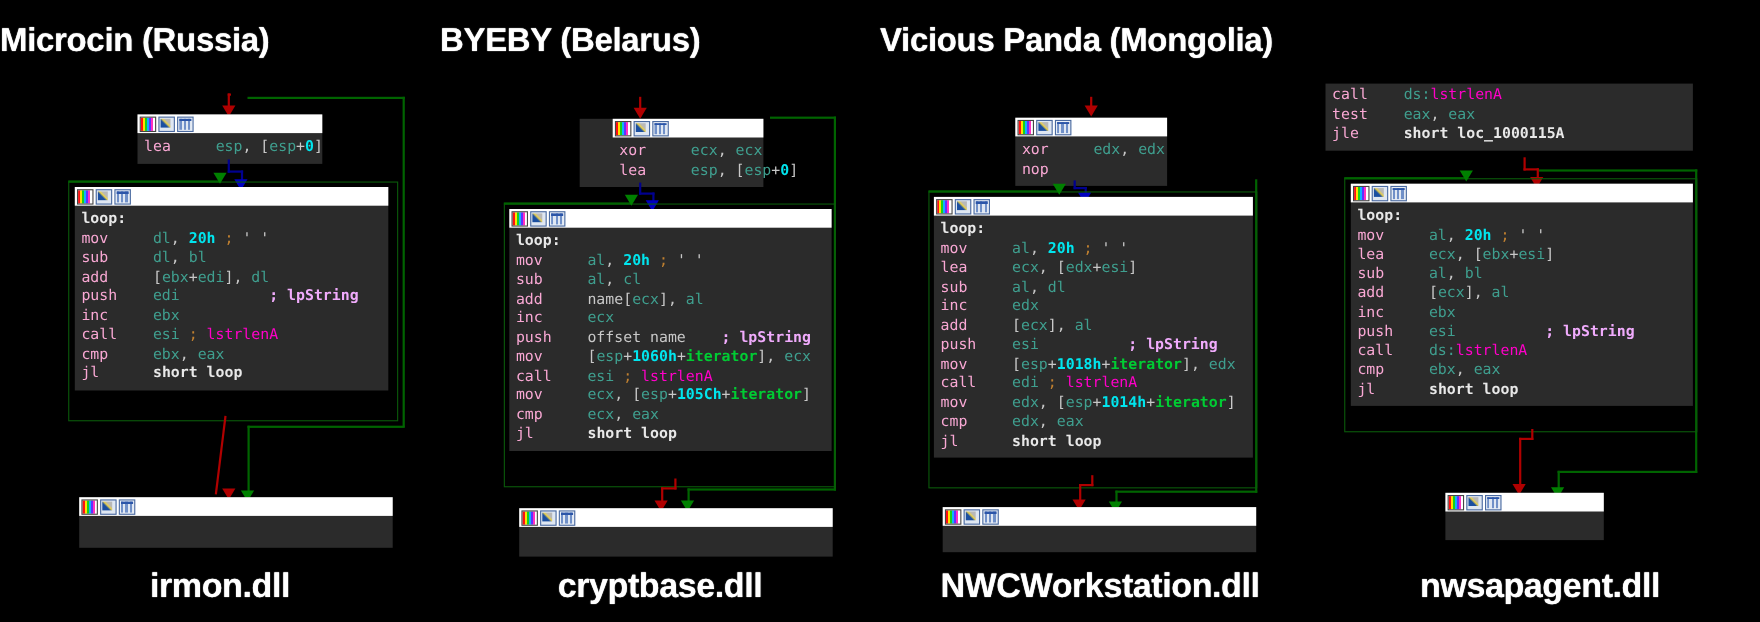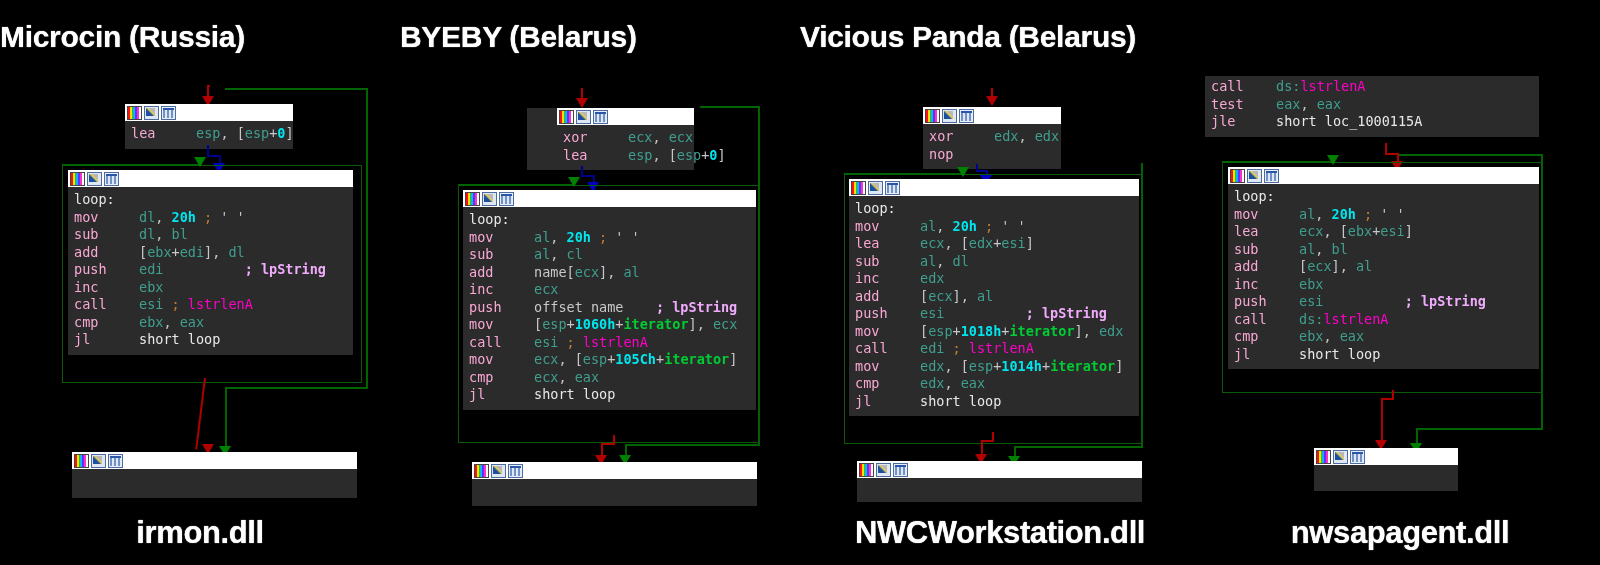--- a/index.html
+++ b/index.html
@@ -59,21 +59,21 @@
       repeating-linear-gradient(90deg,#7090c8 0 2px,#dfe7f2 2px 4px);
   }
 
   
   .mn{color:#f9a8d4;}        
   .reg{color:#3f9f8f;}       
   .num{color:#00e5ee;font-weight:bold;} 
   .cmt{color:#c08030;}       
   .cmtw{color:#f0abfc;font-weight:bold;} 
   .api{color:#ff00c8;font-weight:normal;}  
-  .lbl{color:#e8e8e8;font-weight:normal;}  
+  .lbl{color:#e8e8e8;font-weight:bold;}  
   .var{color:#00cc33;font-weight:bold;}  
   .pl{color:#c8c8c8;}        
 
   
   .edge{position:absolute;}
   .v{width:2px;}
   .h{height:2px;}
   .red{background:#b00000;}
   .green{background:#006400;}
   .blue{background:#00008f;}
@@ -187,24 +187,25 @@
 
   <div class="node" style="left:72px;top:462px;width:285px;">
     <div class="node-bar">
       <span class="ic ic-palette"></span>
       <span class="ic ic-pencil"></span>
       <span class="ic ic-grid"></span>
     </div>
     <div class="node-body" style="height:17px;"></div>
   </div>
 
+  <div class="panel-footer">cryptbase.dll</div>
 </div>
 
 <div class="panel" style="left:800px;width:400px;">
-  <div class="panel-title">Vicious Panda (Belarus)</div>
+  <div class="panel-title">Vicious Panda (Mongolia)</div>
 
   <div class="edge v red" style="left:191px;top:88px;height:16px;"></div>
   <div class="arrow red" style="left:186px;top:96px;"></div>
 
   <div class="edge v green" style="left:341px;top:163px;height:285px;"></div>
   <div class="edge h green" style="left:214px;top:446px;width:129px;"></div>
   <div class="edge v green" style="left:214px;top:446px;height:12px;"></div>
   <div class="arrow green" style="left:208px;top:456px;"></div>
 
   <div class="node" style="left:123px;top:107px;width:138px;">

